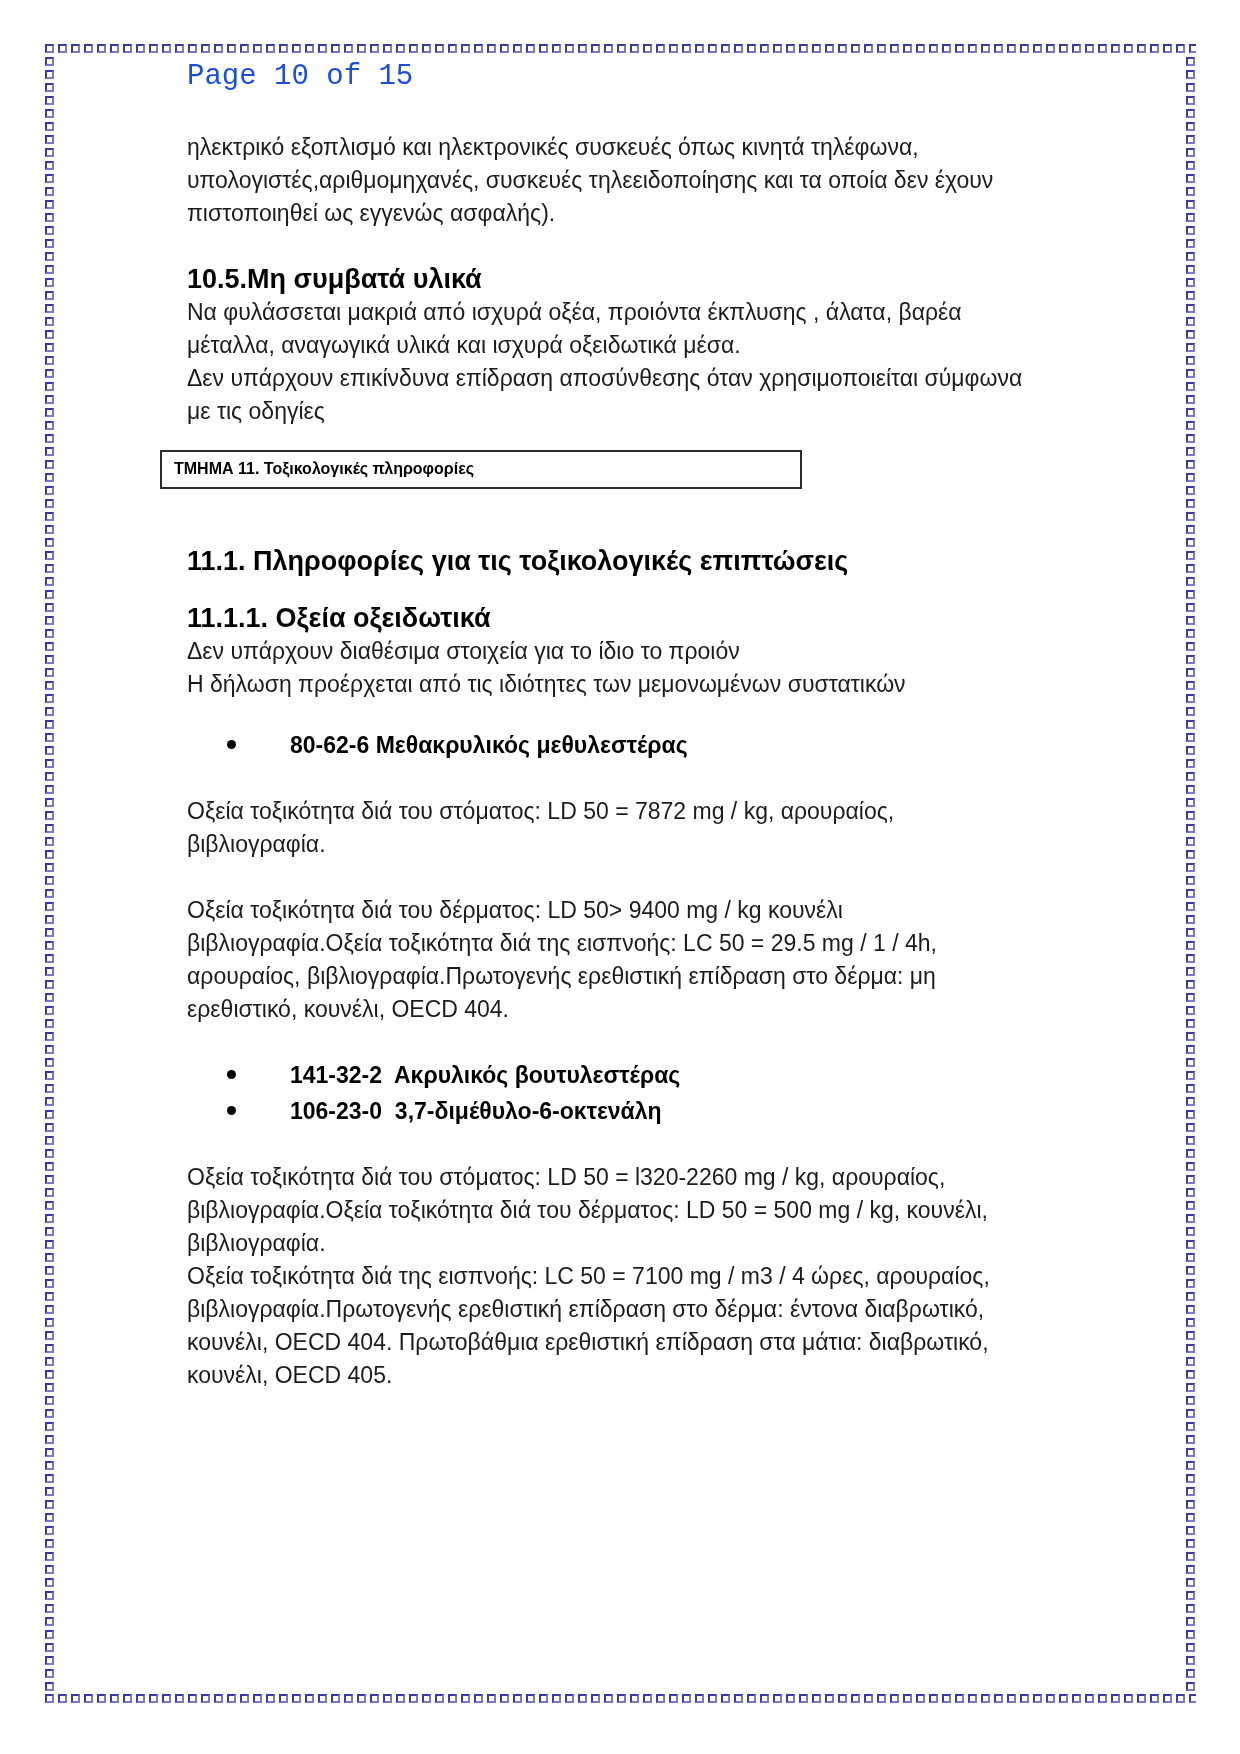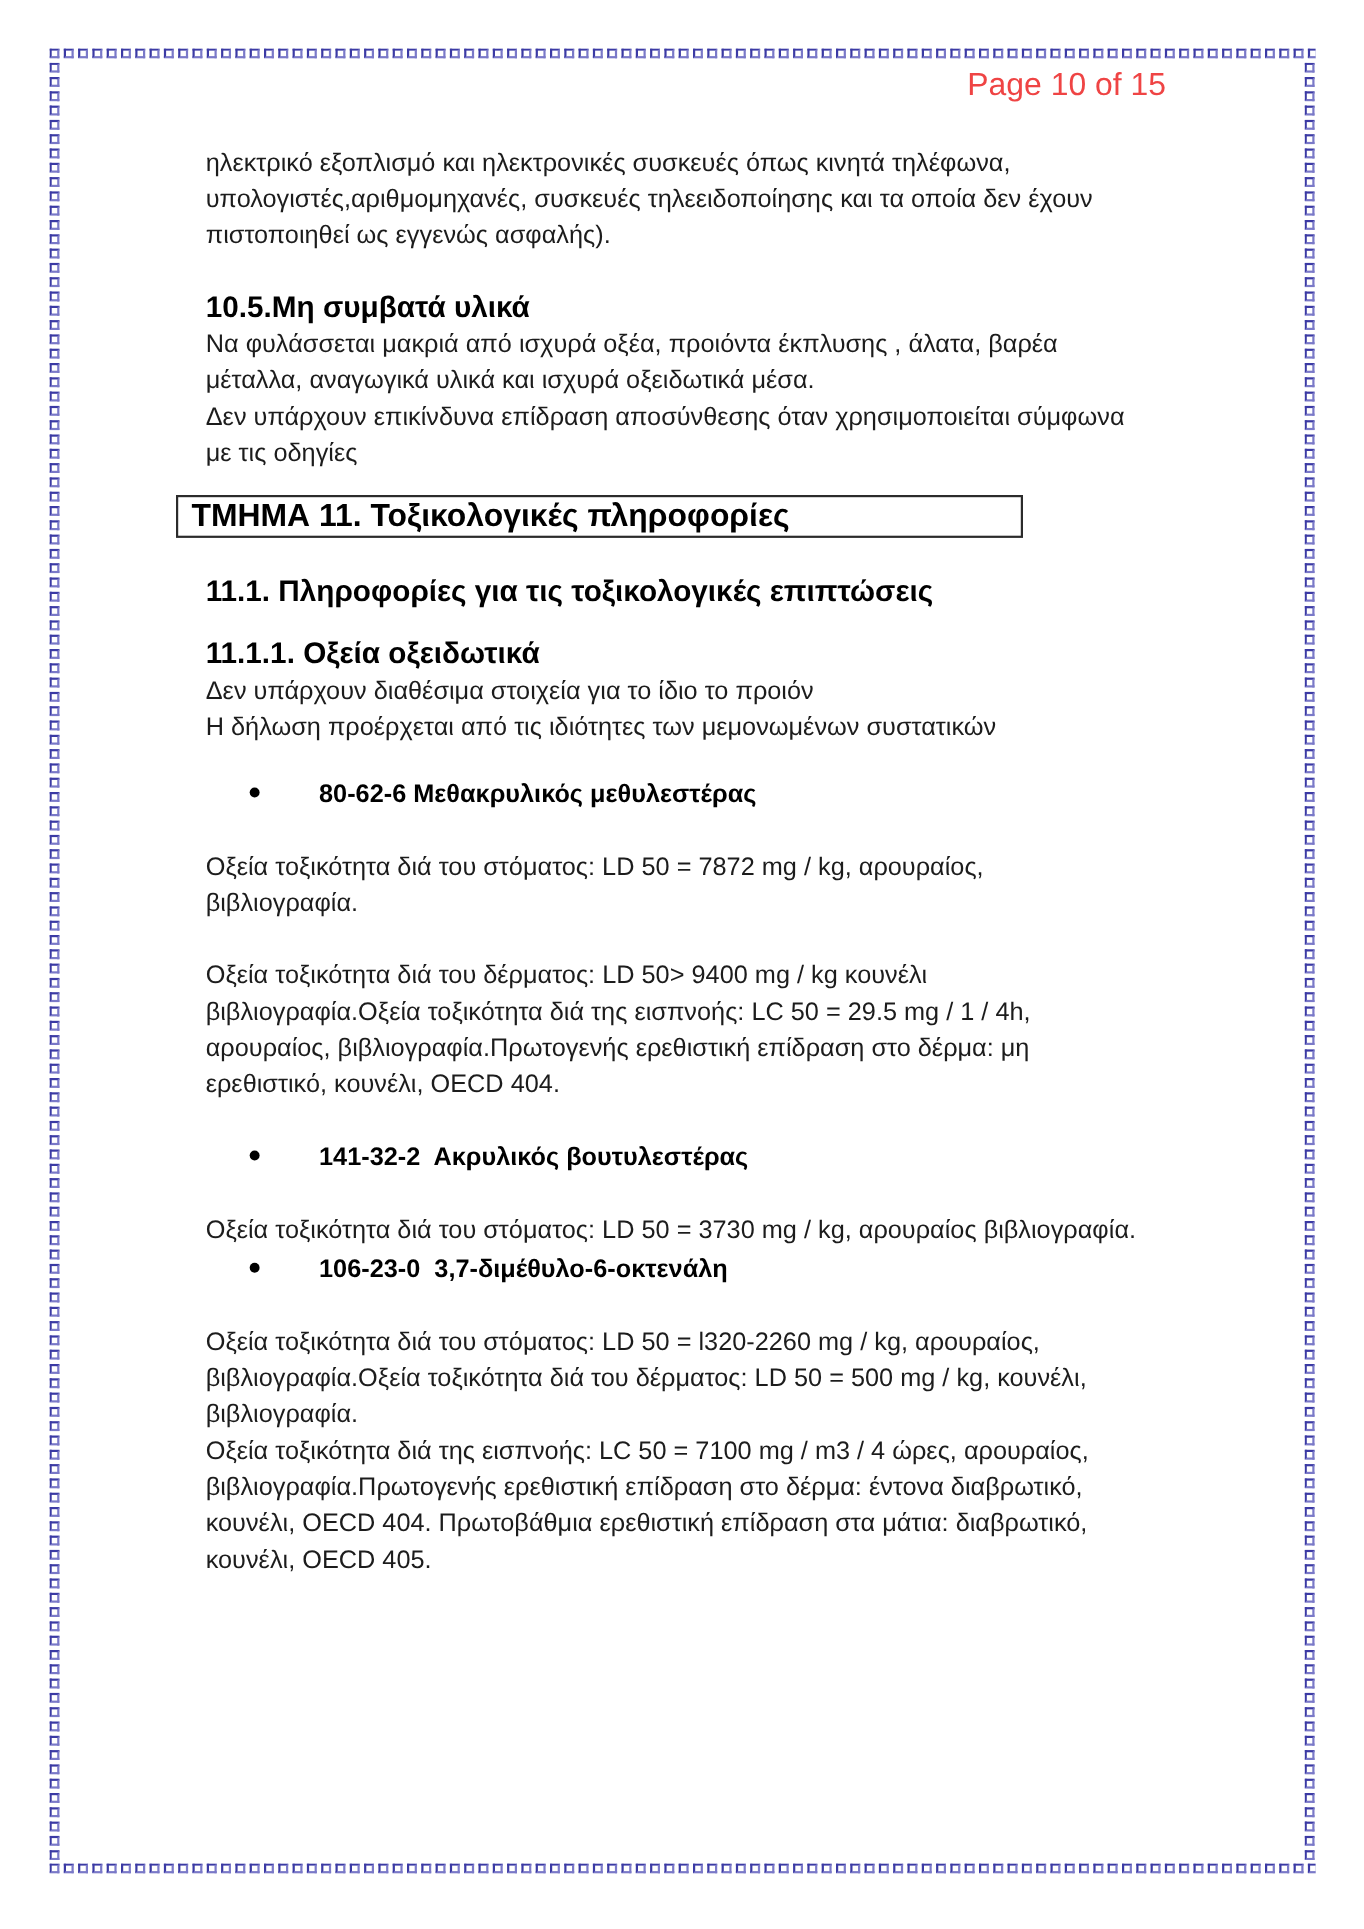--- a/index.html
+++ b/index.html
@@ -30,48 +30,48 @@
   }
 
   .content {
     position:absolute; left:45px; top:45px; right:45px;
     padding:14px 40px 0 142px;
     box-sizing:border-box;
     font-size:23px; line-height:33px;
   }
 
   .page-label {
-    font-family:Liberation Sans, sans-serif;
+    font-family:Liberation Mono, monospace;
     font-size:29px; line-height:36px;
-    color:#ef4444;
-    text-align:right;
+    color:#1d4ed8;
+    text-align:left;
     padding-right:95px;
   }
 
   p.body {
     margin:33px 0 0 0;
     white-space:pre-wrap;
   }
   p.body.mt0 { margin-top:0; }
 
   h3.hd {
     margin:33px 0 0 0;
     font-size:27px; line-height:33px;
     font-weight:700; color:#000;
     white-space:pre-wrap;
   }
 
   .box {
-    margin:22px 0 32px -27px;
-    width:770px;
+    margin:22px 0 56px -27px;
+    width:642px;
     box-sizing:border-box;
     border:2px solid #2b2b2b;
     padding:2px 12px 3px 12px;
     font-weight:700; color:#000;
-    font-size:29px; line-height:30px;
+    font-size:16px; line-height:30px;
     background:#ffffff;
   }
 
   .bullet {
     display:flex; align-items:baseline;
     margin:28px 0 0 0;
     padding-left:40px;
     gap:28px;
   }
   .bullet.tight { margin-top:3px; }
@@ -566,21 +566,20 @@
 βιβλιογραφία.</p>
     <p class="body">Οξεία τοξικότητα διά του δέρματος: LD 50&gt; 9400 mg / kg κουνέλι
 βιβλιογραφία.Οξεία τοξικότητα διά της εισπνοής: LC 50 = 29.5 mg / 1 / 4h,
 αρουραίος, βιβλιογραφία.Πρωτογενής ερεθιστική επίδραση στο δέρμα: μη
 ερεθιστικό, κουνέλι, OECD 404.</p>
 
     <div class="bullet" style="margin-top:33px">
       <span class="dot"></span>
       <span class="blabel">141-32-2  Ακρυλικός βουτυλεστέρας</span>
     </div>
-    <p class="body">Οξεία τοξικότητα διά του στόματος: LD 50 = 3730 mg / kg, αρουραίος βιβλιογραφία.</p>
 
     <div class="bullet tight">
       <span class="dot"></span>
       <span class="blabel">106-23-0  3,7-διμέθυλο-6-οκτενάλη</span>
     </div>
     <p class="body">Οξεία τοξικότητα διά του στόματος: LD 50 = l320-2260 mg / kg, αρουραίος,
 βιβλιογραφία.Οξεία τοξικότητα διά του δέρματος: LD 50 = 500 mg / kg, κουνέλι,
 βιβλιογραφία.
 Οξεία τοξικότητα διά της εισπνοής: LC 50 = 7100 mg / m3 / 4 ώρες, αρουραίος,
 βιβλιογραφία.Πρωτογενής ερεθιστική επίδραση στο δέρμα: έντονα διαβρωτικό,

